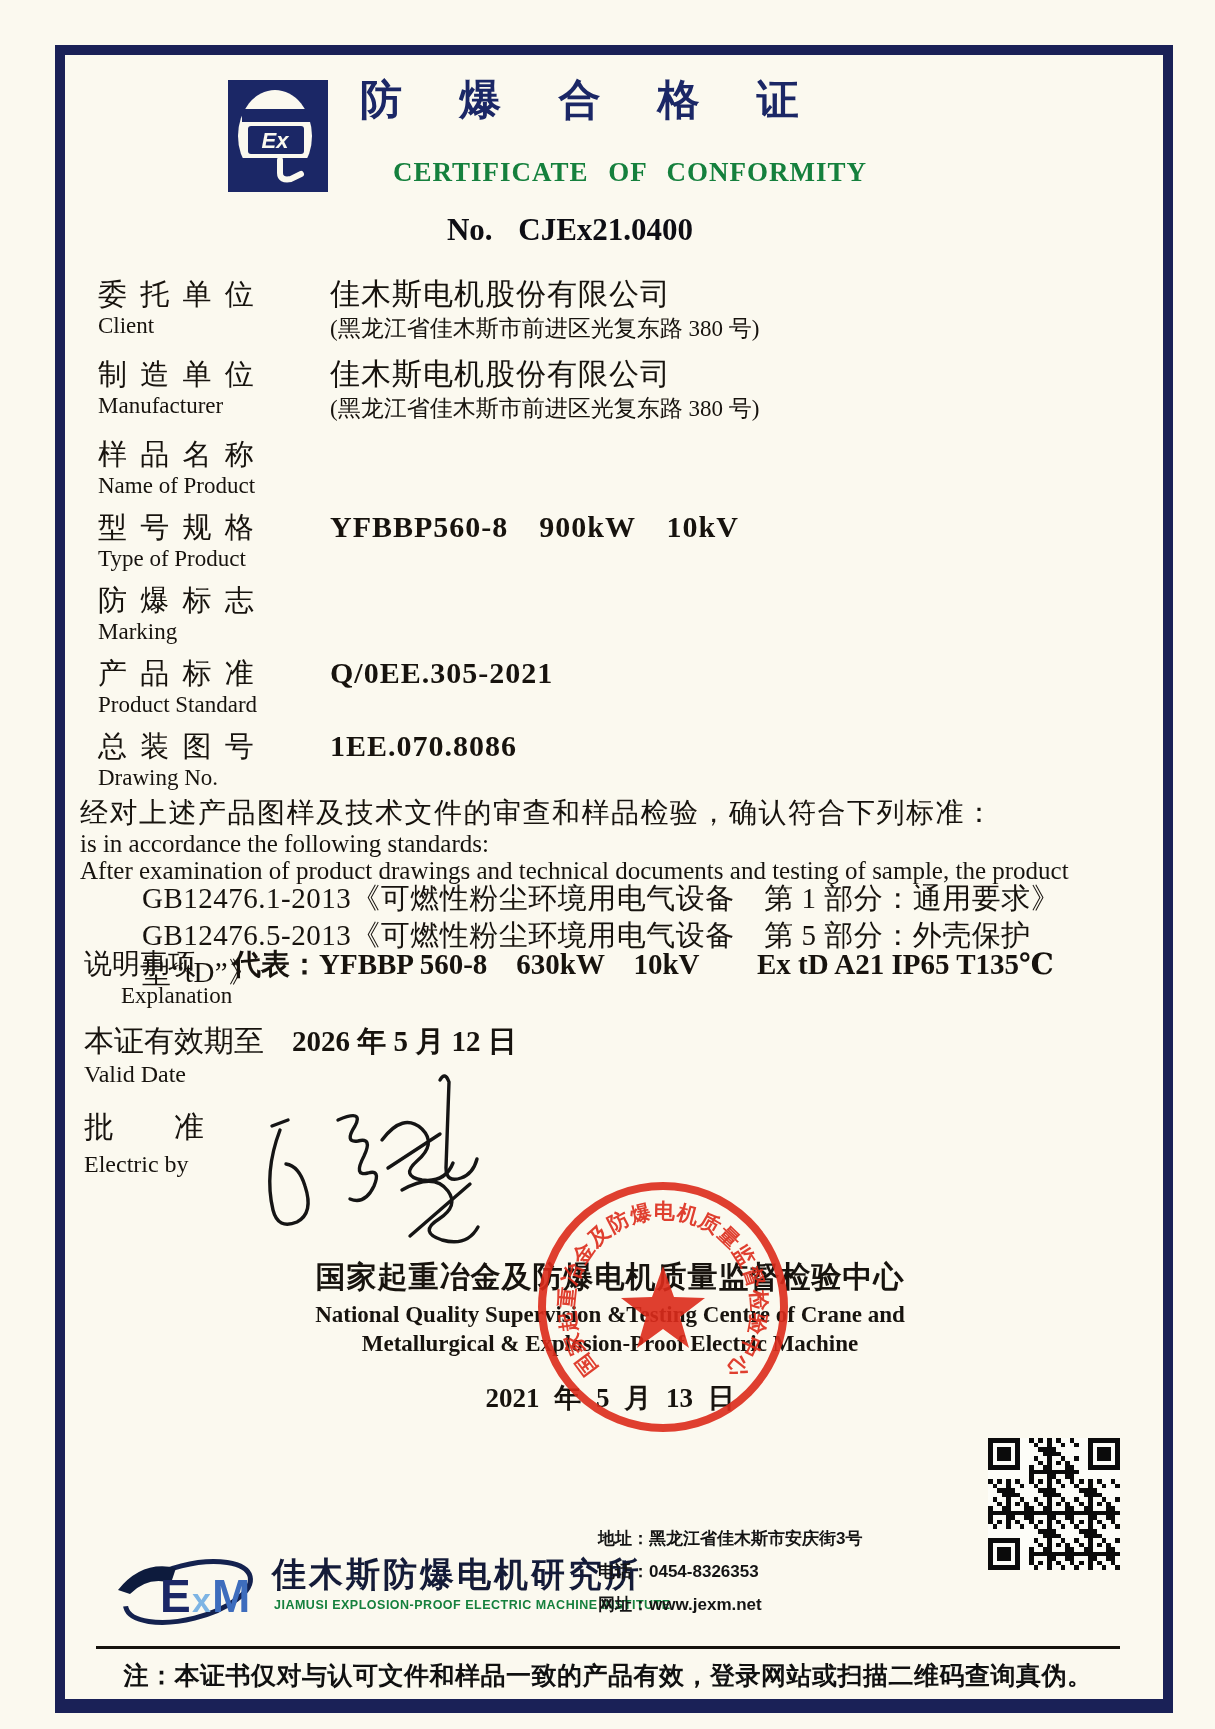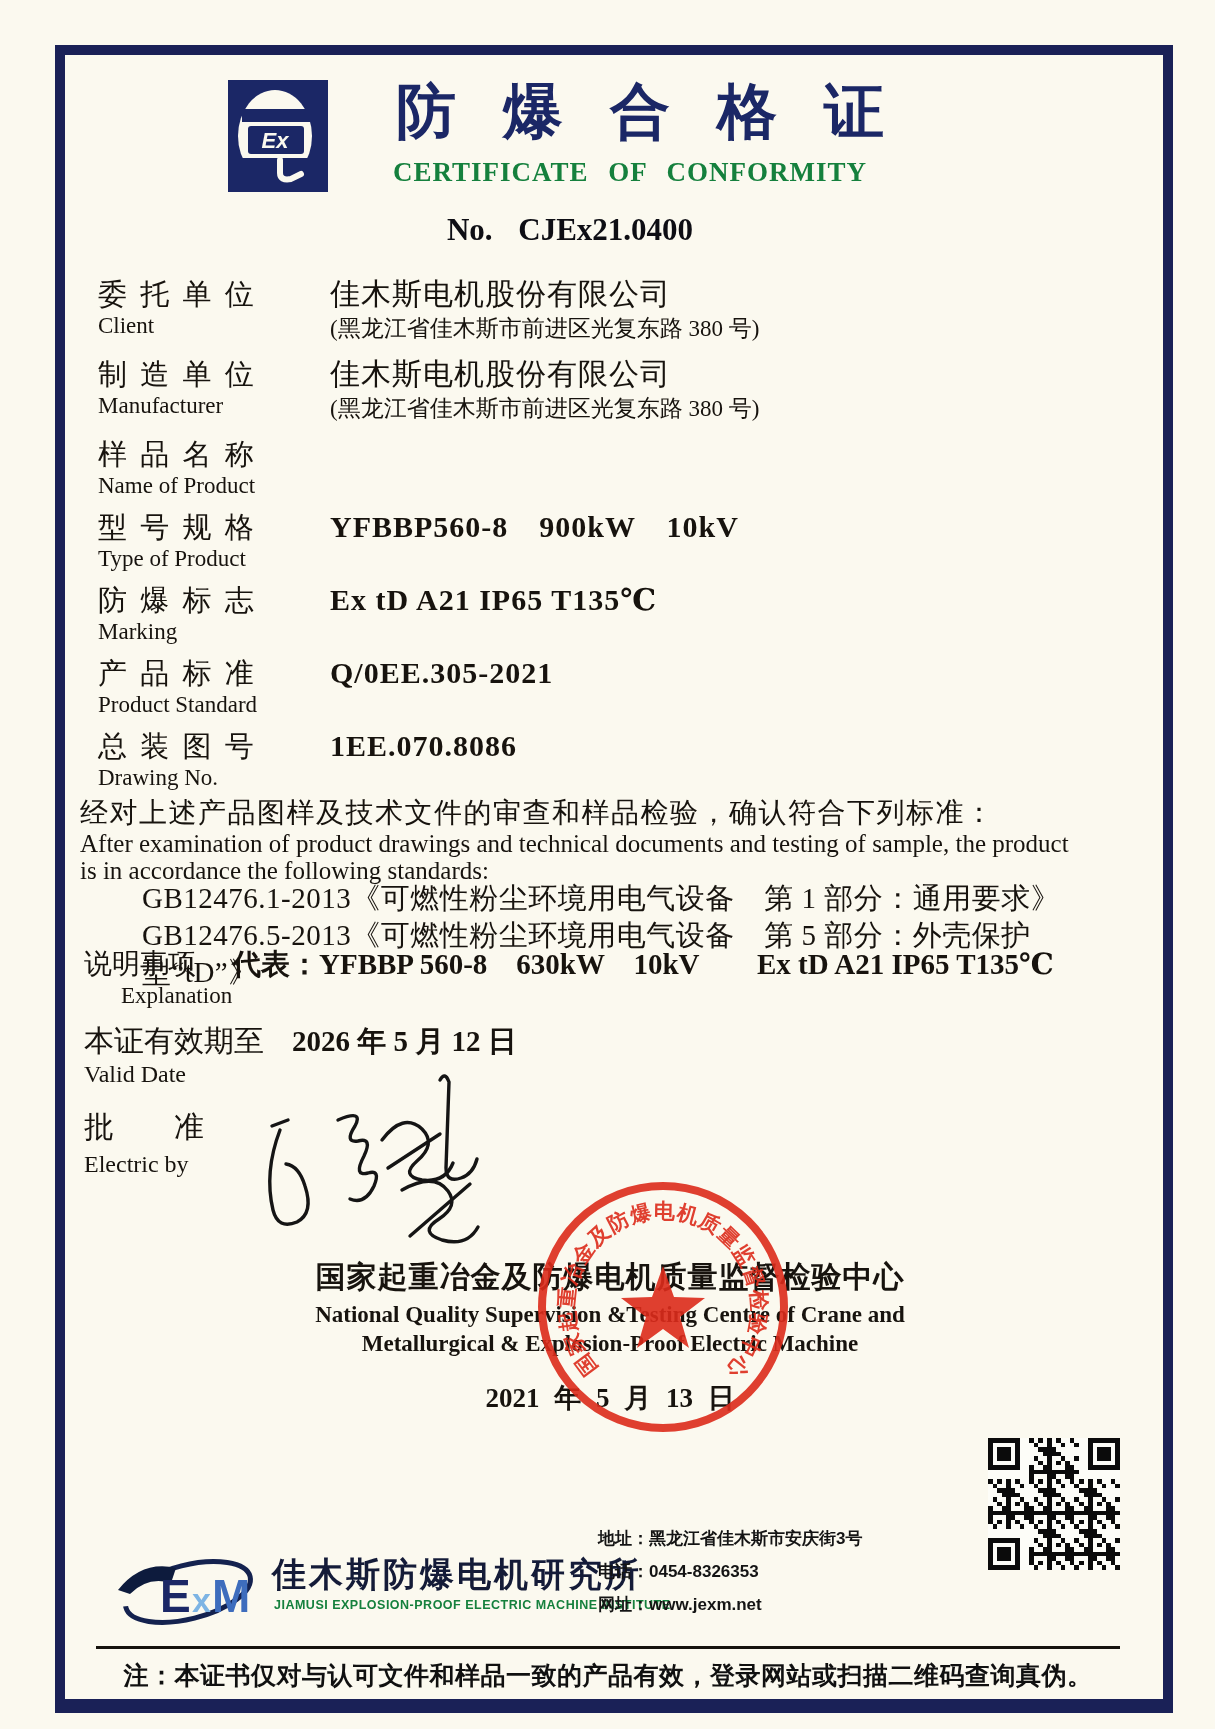--- a/index.html
+++ b/index.html
@@ -15,22 +15,22 @@
 
   .frame {
     left:55px; top:45px; width:1118px; height:1668px;
     border:10px solid #1a2157;
     border-bottom-width:14px;
   }
 
   
   .ex-logo { left:228px; top:80px; width:100px; height:112px; }
   .title-cn {
-    left:360px; top:72px; width:540px; text-align:right;
-    font-size:60px; font-weight:700; color:#1b2766; letter-spacing:16px;
+    left:360px; top:72px; width:540px; text-align:left;
+    font-size:42px; font-weight:700; color:#1b2766; letter-spacing:16px;font-family:Liberation Mono, monospace;
   }
   .title-en {
     left:340px; top:157px; width:580px; text-align:center;
     font-size:27px; font-weight:700; color:#15803d; letter-spacing:1px; word-spacing:12px;
   }
   .cert-no {
     left:280px; top:212px; width:580px; text-align:center;
     font-size:31px; font-weight:700; color:#0e0e14; word-spacing:18px;
   }
 
@@ -158,23 +158,20 @@
     </div>
     <div class="f-val">
       <div class="v-main">YFBBP560-8　900kW　10kV</div>
     </div>
   </div>
   <div class="f-row">
     <div class="f-label">
       <div class="l-cn">防 爆 标 志</div>
       <div class="l-en">Marking</div>
     </div>
-    <div class="f-val">
-      <div class="v-main">Ex tD A21 IP65 T135℃</div>
-    </div>
   </div>
   <div class="f-row">
     <div class="f-label">
       <div class="l-cn">产 品 标 准</div>
       <div class="l-en">Product Standard</div>
     </div>
     <div class="f-val">
       <div class="v-main">Q/0EE.305-2021</div>
     </div>
   </div>
@@ -184,22 +181,22 @@
       <div class="l-en">Drawing No.</div>
     </div>
     <div class="f-val">
       <div class="v-main">1EE.070.8086</div>
     </div>
   </div>
 </div>
 
 <div class="abs statement">
   <div class="st-cn">经对上述产品图样及技术文件的审查和样品检验，确认符合下列标准：</div>
+  <div class="st-en">is in accordance the following standards:</div>
   <div class="st-en">After examination of product drawings and technical documents and testing of sample, the product</div>
-  <div class="st-en">is in accordance the following standards:</div>
 </div>
 
 <div class="abs standards">
   <div class="std-line">GB12476.1-2013《可燃性粉尘环境用电气设备　第 1 部分：通用要求》</div>
   <div class="std-line">GB12476.5-2013《可燃性粉尘环境用电气设备　第 5 部分：外壳保护型“tD”》</div>
 </div>
 
 <div class="abs expl">
   <div class="expl-row">
     <div class="expl-cn">说明事项</div>

